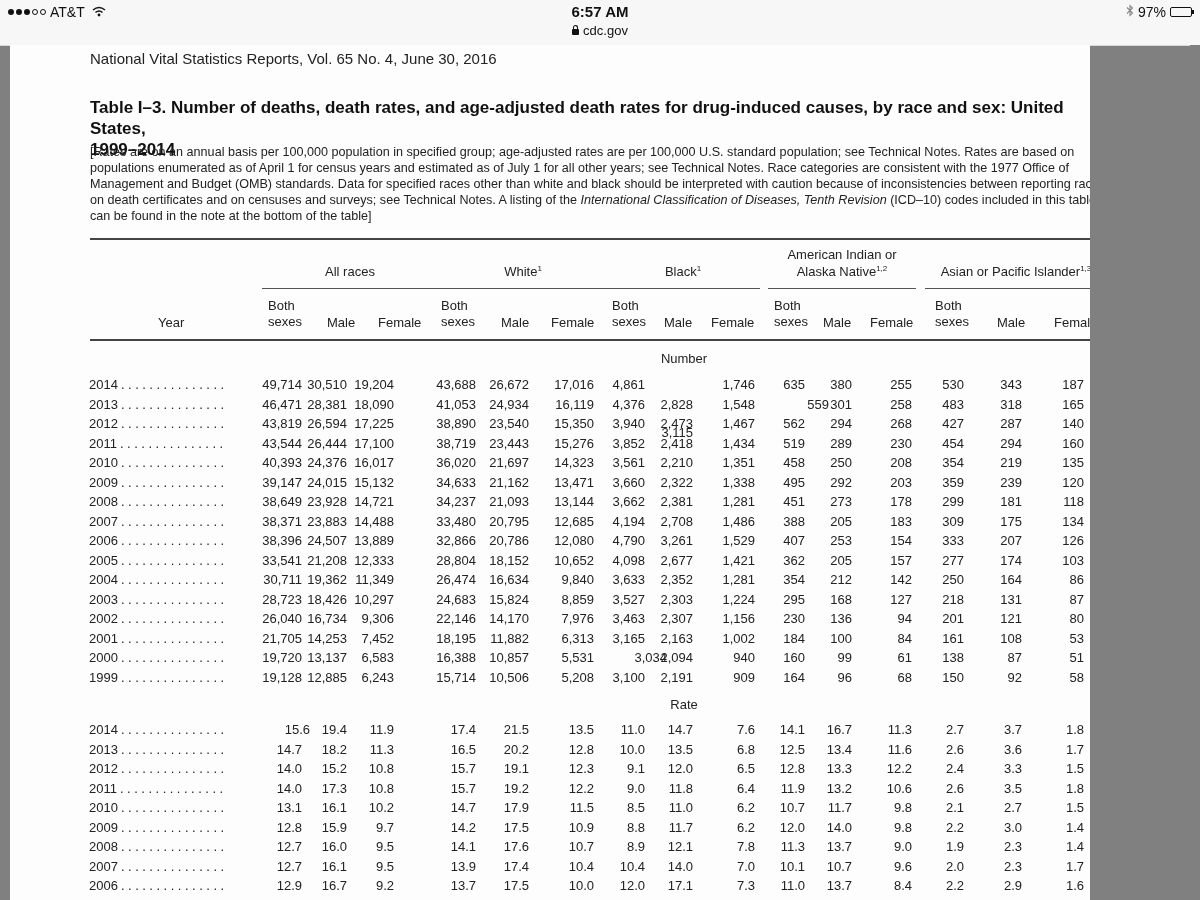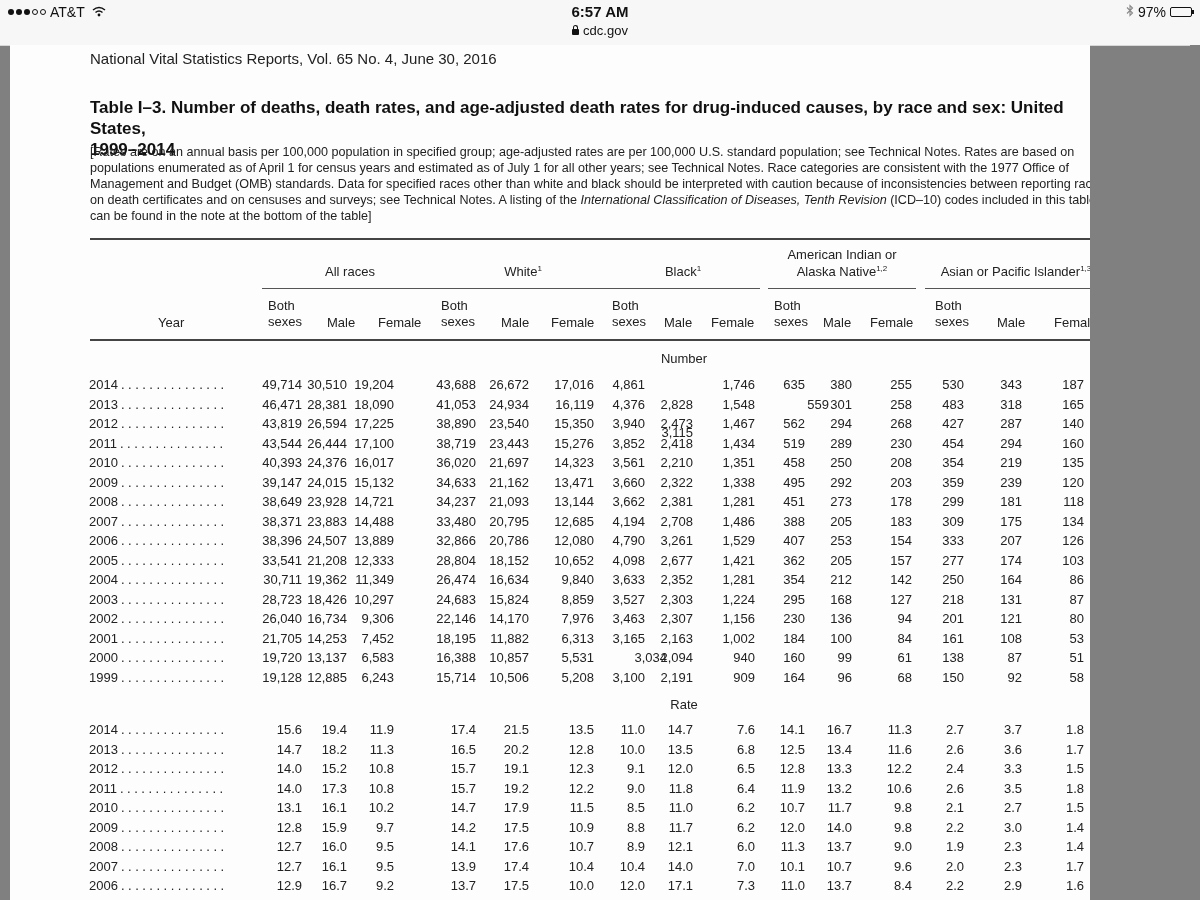--- a/index.html
+++ b/index.html
@@ -430,21 +430,21 @@
         <div class="c" style="left: 735px;">164</div>
         <div class="c" style="left: 782px;">96</div>
         <div class="c" style="left: 842px;">68</div>
         <div class="c" style="left: 894px;">150</div>
         <div class="c" style="left: 952px;">92</div>
         <div class="c" style="left: 1014px;">58</div>
       </div>
       <div class="section-label" style="left: 624px; top: 652px;">Rate</div>
       <div class="row" style="top: 677px;">
         <div class="yr" style="left: 79px;"><span>2014</span><span class="dots">...............</span></div>
-        <div class="c" style="left: 232px;">15.6</div>
+        <div class="c" style="left: 240px;">15.6</div>
         <div class="c" style="left: 277px;">19.4</div>
         <div class="c" style="left: 324px;">11.9</div>
         <div class="c" style="left: 406px;">17.4</div>
         <div class="c" style="left: 459px;">21.5</div>
         <div class="c" style="left: 524px;">13.5</div>
         <div class="c" style="left: 575px;">11.0</div>
         <div class="c" style="left: 623px;">14.7</div>
         <div class="c" style="left: 685px;">7.6</div>
         <div class="c" style="left: 735px;">14.1</div>
         <div class="c" style="left: 782px;">16.7</div>
@@ -546,21 +546,21 @@
       <div class="row" style="top: 794px;">
         <div class="yr" style="left: 79px;"><span>2008</span><span class="dots">...............</span></div>
         <div class="c" style="left: 232px;">12.7</div>
         <div class="c" style="left: 277px;">16.0</div>
         <div class="c" style="left: 324px;">9.5</div>
         <div class="c" style="left: 406px;">14.1</div>
         <div class="c" style="left: 459px;">17.6</div>
         <div class="c" style="left: 524px;">10.7</div>
         <div class="c" style="left: 575px;">8.9</div>
         <div class="c" style="left: 623px;">12.1</div>
-        <div class="c" style="left: 685px;">6.0</div>
+        <div class="c" style="left: 685px;">7.8</div>
         <div class="c" style="left: 735px;">11.3</div>
         <div class="c" style="left: 782px;">13.7</div>
         <div class="c" style="left: 842px;">9.0</div>
         <div class="c" style="left: 894px;">1.9</div>
         <div class="c" style="left: 952px;">2.3</div>
         <div class="c" style="left: 1014px;">1.4</div>
       </div>
       <div class="row" style="top: 813.5px;">
         <div class="yr" style="left: 79px;"><span>2007</span><span class="dots">...............</span></div>
         <div class="c" style="left: 232px;">12.7</div>

